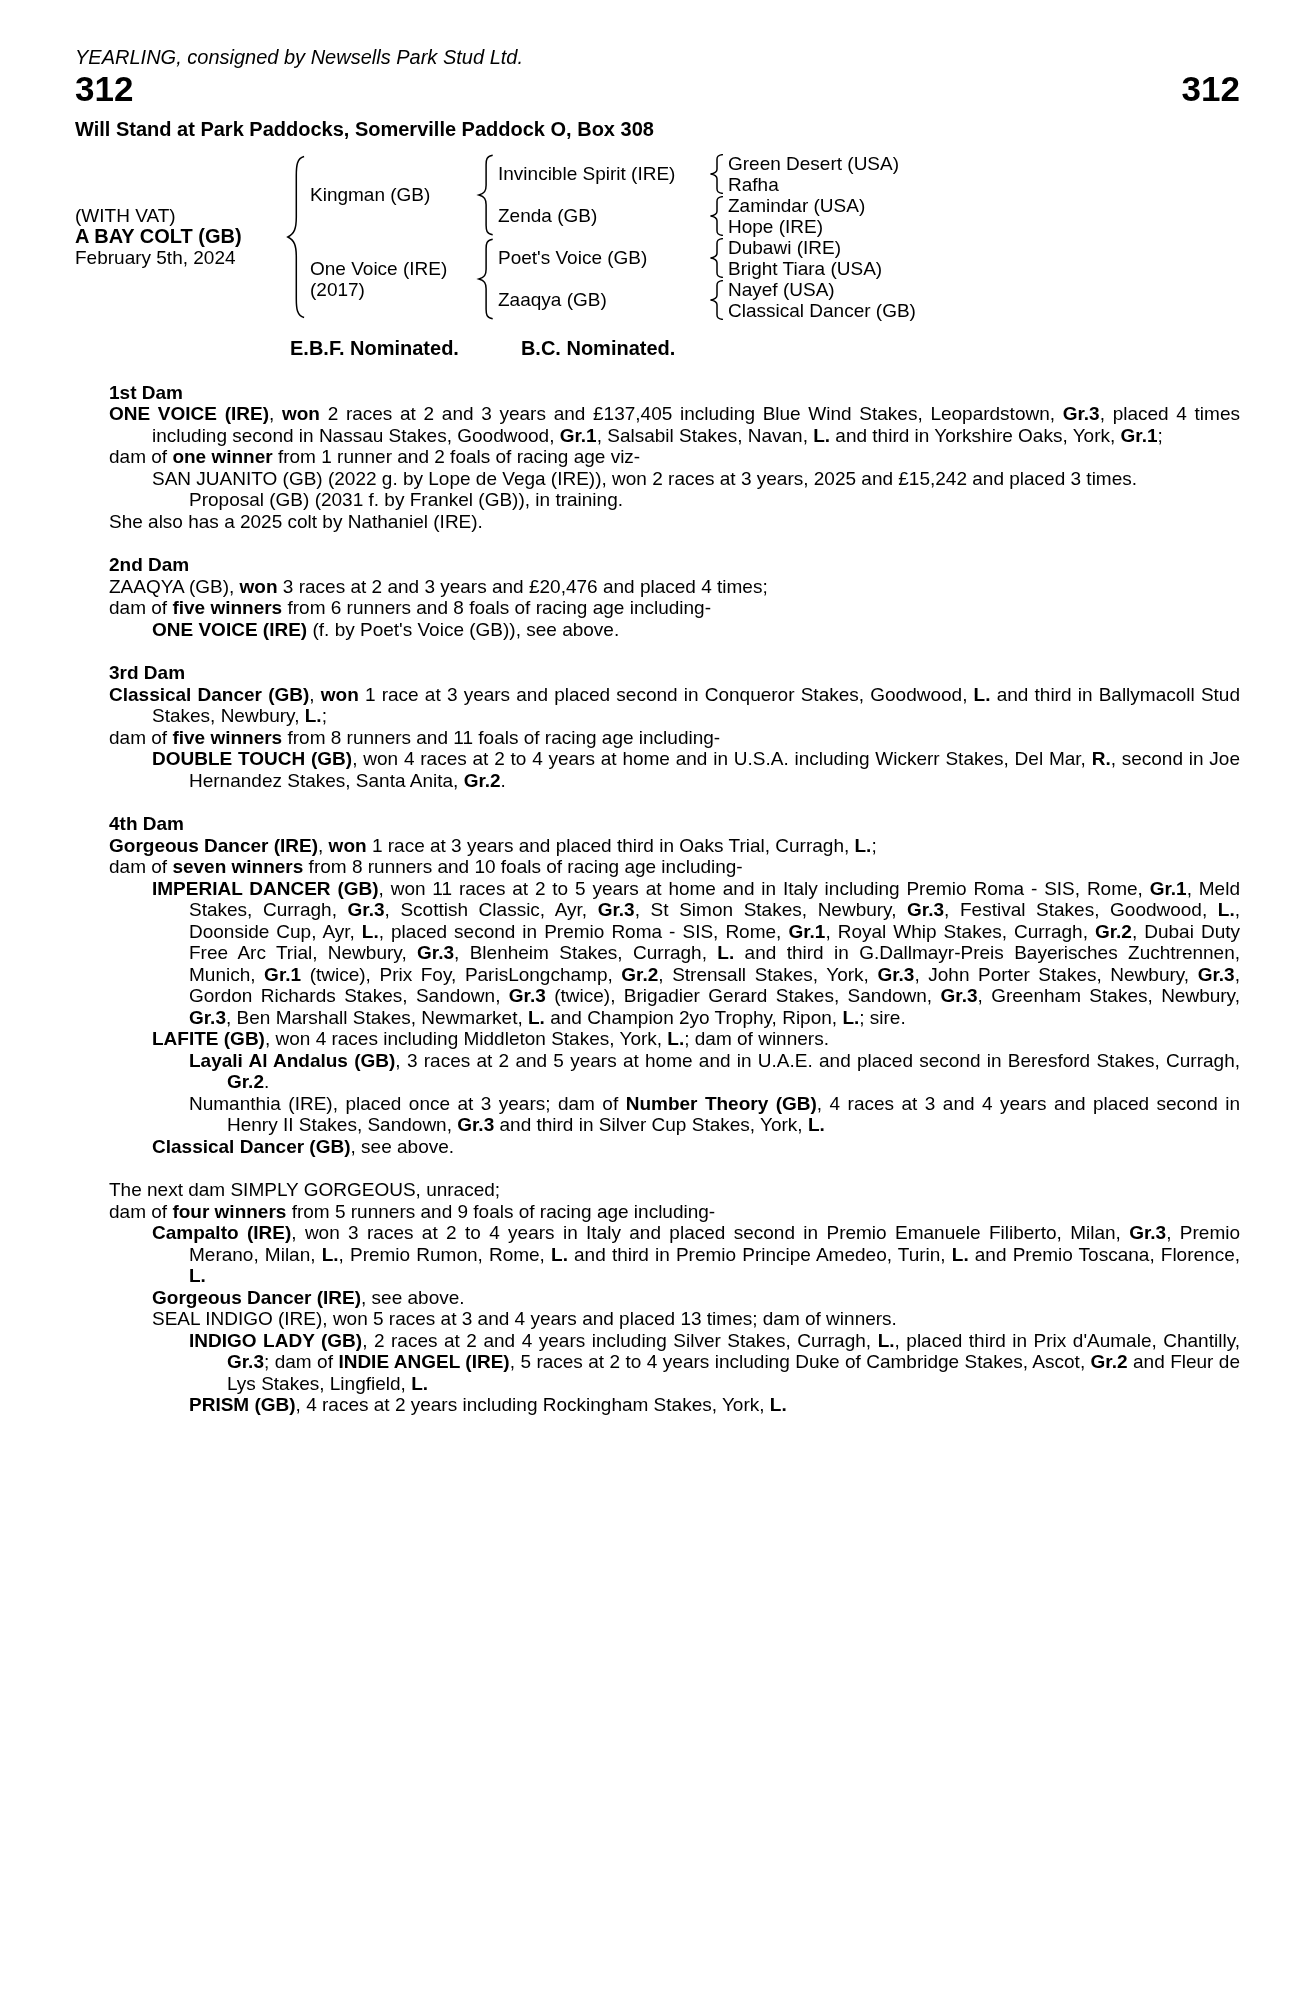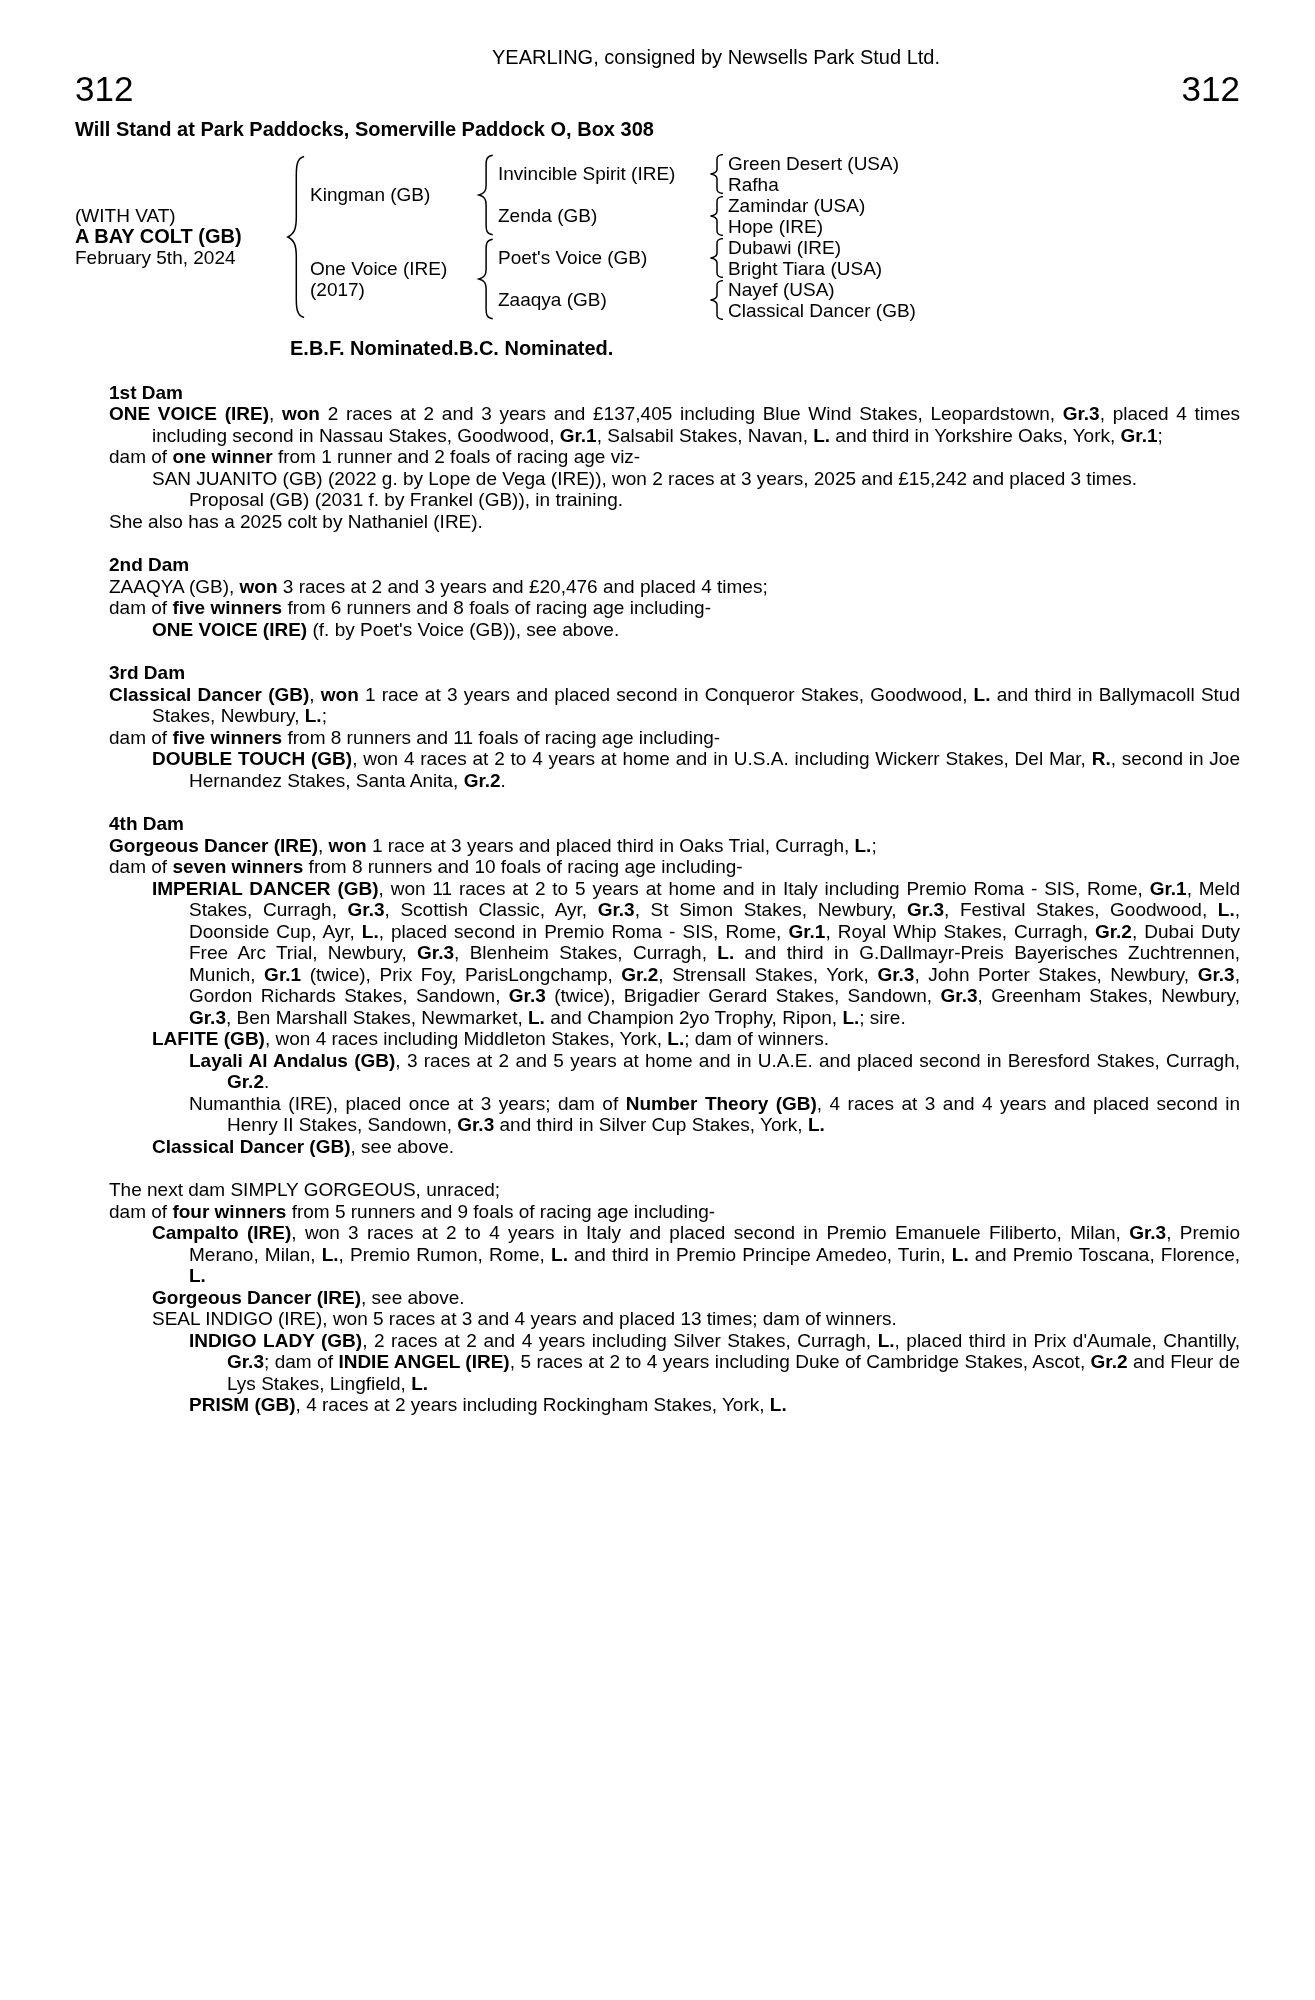--- a/index.html
+++ b/index.html
@@ -3,34 +3,34 @@
 <meta charset="utf-8">
 <style>
   * { margin:0; padding:0; box-sizing:border-box; }
   html, body { background:#ffffff; }
   body {
     width:1315px; min-height:2000px;
     font-family:"Liberation Sans","DejaVu Sans",sans-serif;
     color:#000; font-size:19px;
   }
   .page { padding:46px 75px 60px 75px; }
-  .consignor { text-align:right; font-size:20px; padding-right:300px; }
+  .consignor { text-align:left; font-style:italic; font-size:20px; padding-right:300px; }
   .lot-row { display:flex; justify-content:space-between; align-items:flex-start; margin-top:2px; }
-  .lot { font-weight:normal; font-size:35px; line-height:1.05; }
+  .lot { font-weight:bold; font-size:35px; line-height:1.05; }
   .stand { font-weight:bold; font-size:20px; margin-top:10px; }
 
   .pedigree { display:grid; grid-template-columns:205px 30px 162px 26px 206px 24px 1fr;
               grid-auto-rows:21px; margin-top:12px; line-height:21px; }
   .colt-info { grid-column:1; grid-row:1/9; align-self:center; }
   .colt-name { font-weight:bold; font-size:20px; }
   .cell { display:flex; align-items:center; }
   .brace { padding:1px 2px; }
   .brace svg { width:100%; height:100%; display:block; }
 
-  .nominations { display:flex; padding-left:215px; margin-top:16px;
+  .nominations { display:flex; gap:62px; padding-left:215px; margin-top:16px;
                  font-weight:bold; font-size:20px; }
 
   .body-text { margin-top:16px; }
   .dam-section { margin-top:22px;margin-left:34px; }
   .dam-heading { font-weight:bold; line-height:21.5px; }
   .para { text-align:justify; line-height:21.5px; }
   .ind0 { padding-left:43px;  text-indent:-43px; }
   .ind1 { padding-left:80px;  text-indent:-37px; }
   .ind2 { padding-left:118px; text-indent:-38px; }
   .b { font-weight:bold; }

